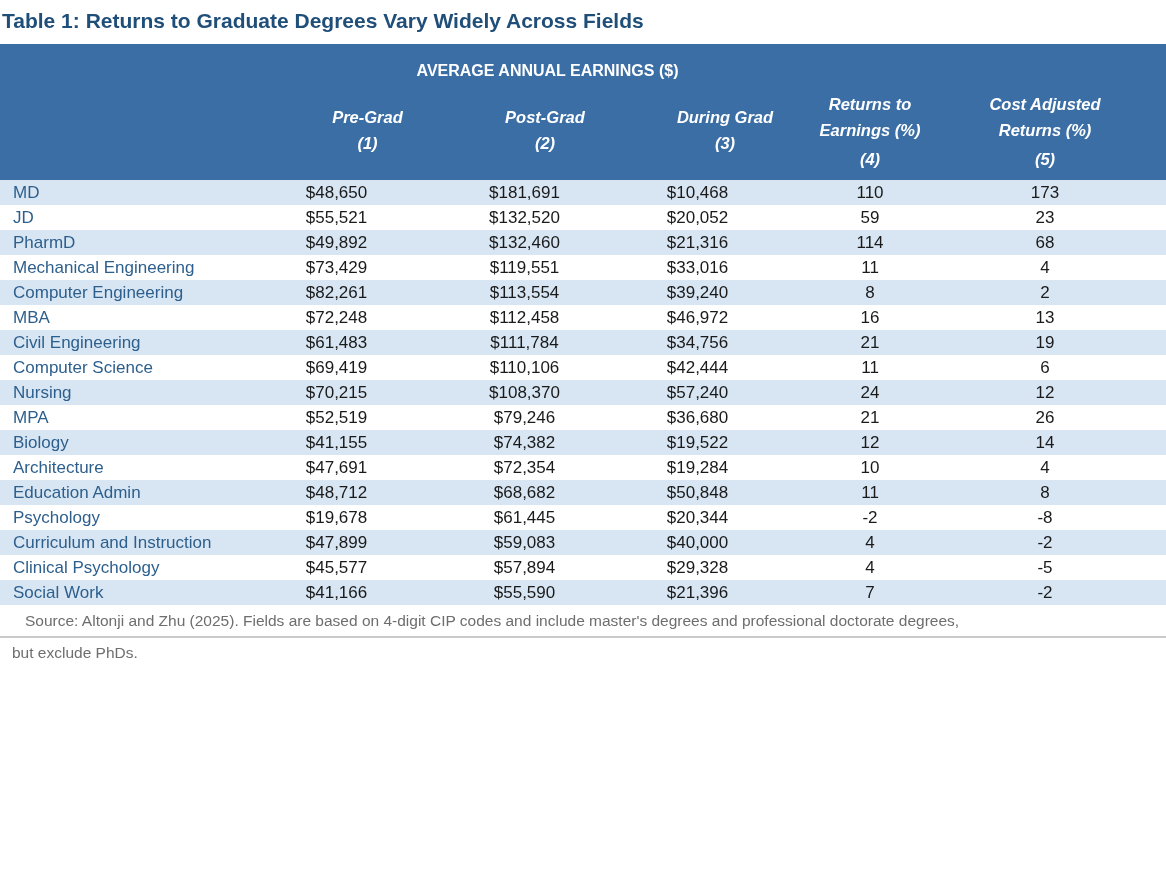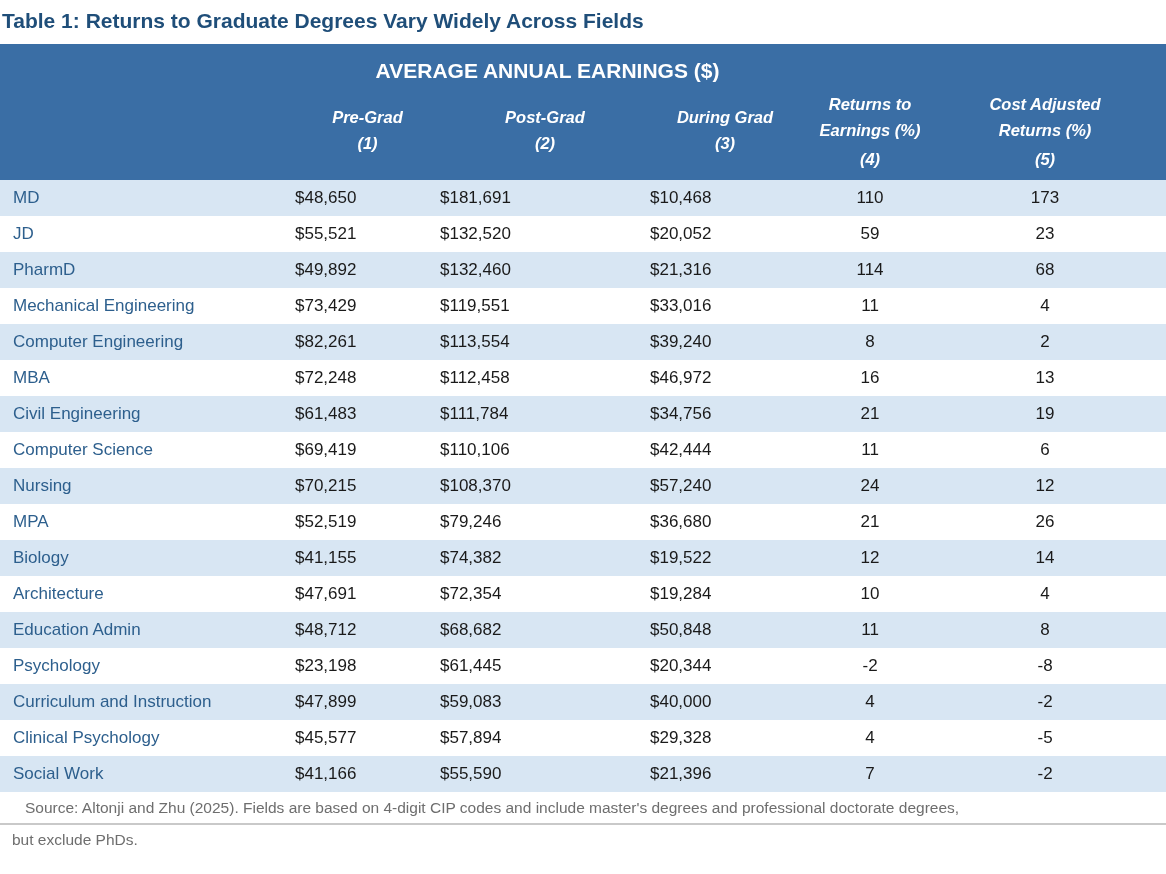--- a/index.html
+++ b/index.html
@@ -32,45 +32,45 @@
     background: var(--header-bg, #3A6EA5);
     color: var(--header-text, #FFFFFF);
     font-weight: bold;
     font-size: 16.5px;
     text-align: center;
     vertical-align: middle;
     padding: 0;
   }
   tr.group-row { height: 44px; }
   tr.group-row th.group-head {
-    font-size: 21px;
+    font-size: 16px;
     padding-top: 10px;
     vertical-align: middle;
   }
   tr.col-row { height: 82px; font-style: italic; }
   tr.col-row th { line-height: 26px; padding-bottom: 8px; }
   .narrow { max-width: 128px; margin: 3px auto; }
   th.col-cost, td.col-cost { padding-right: 16px; }
 
-  tbody tr.data-row { height: 36px; }
+  tbody tr.data-row { height: 25px; }
   tbody tr.data-row:nth-child(odd) { background: var(--row-alt-bg, #D8E6F3); }
   tbody tr.data-row:nth-child(even) { background: #ffffff; }
 
   tbody td {
     font-size: 17px;
     vertical-align: middle;
     color: var(--value-text, #1A1A1A);
     padding: 0;
   }
   td.cell-field {
     color: var(--field-text, #2D5F8D);
     text-align: left;
     padding-left: 13px;
   }
-  td.cell-money { text-align: left; }
+  td.cell-money { text-align: center; }
   td.col-pre    { padding-right: 62px; }
   td.col-post   { padding-right: 41px; }
   td.col-during { padding-right: 55px; }
   td.cell-pct   { text-align: center; }
 
   .source-note {
     color: var(--source-text, #6E6E6E);
     font-size: 15.5px;
     line-height: 18px;
   }
@@ -229,21 +229,21 @@
         <tr class="data-row">
           <td class="cell-field">Education Admin</td>
           <td class="cell-money col-pre">$48,712</td>
           <td class="cell-money col-post">$68,682</td>
           <td class="cell-money col-during">$50,848</td>
           <td class="cell-pct col-returns">11</td>
           <td class="cell-pct col-cost">8</td>
         </tr>
         <tr class="data-row">
           <td class="cell-field">Psychology</td>
-          <td class="cell-money col-pre">$23,198</td>
+          <td class="cell-money col-pre">$19,678</td>
           <td class="cell-money col-post">$61,445</td>
           <td class="cell-money col-during">$20,344</td>
           <td class="cell-pct col-returns">-2</td>
           <td class="cell-pct col-cost">-8</td>
         </tr>
         <tr class="data-row">
           <td class="cell-field">Curriculum and Instruction</td>
           <td class="cell-money col-pre">$47,899</td>
           <td class="cell-money col-post">$59,083</td>
           <td class="cell-money col-during">$40,000</td>

